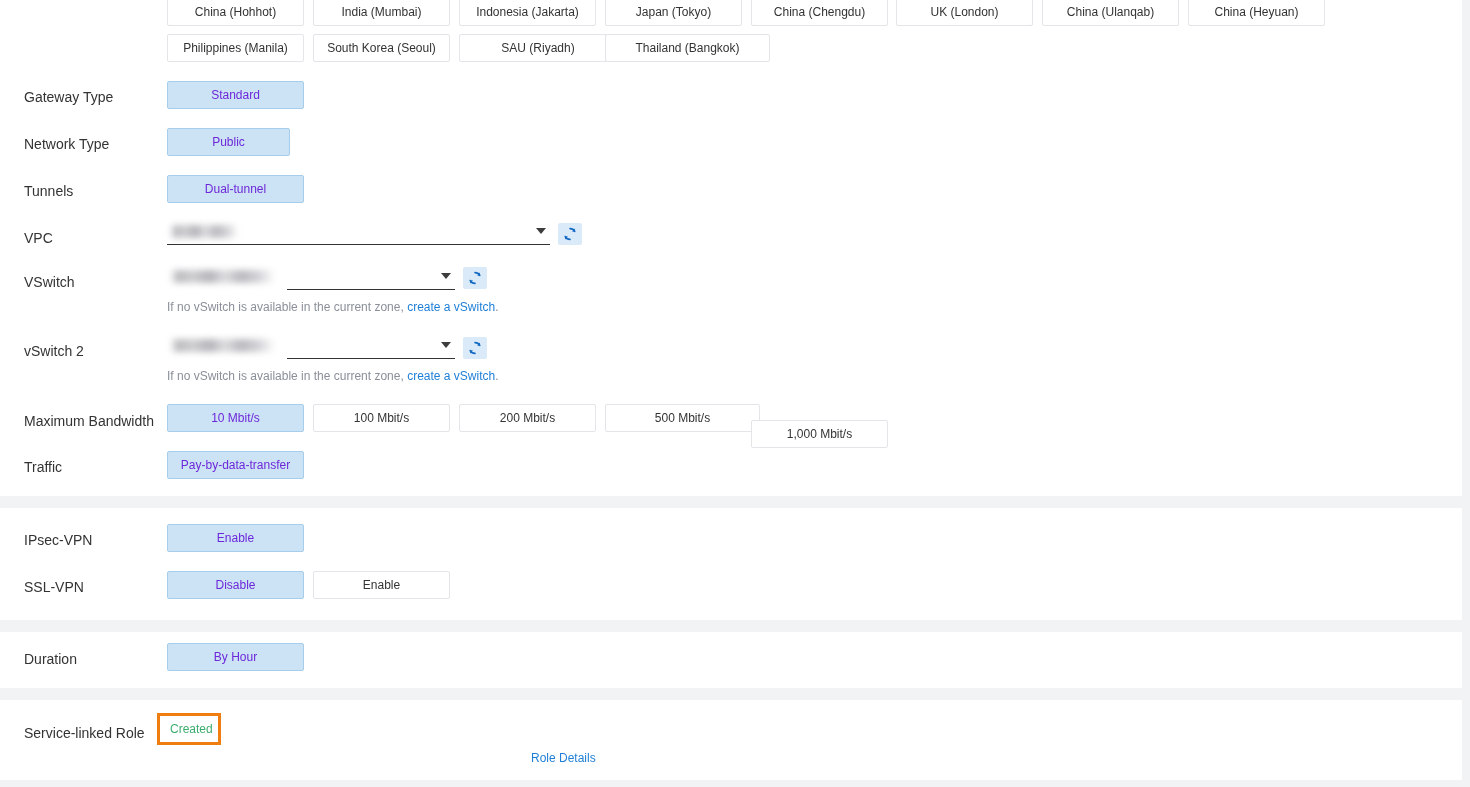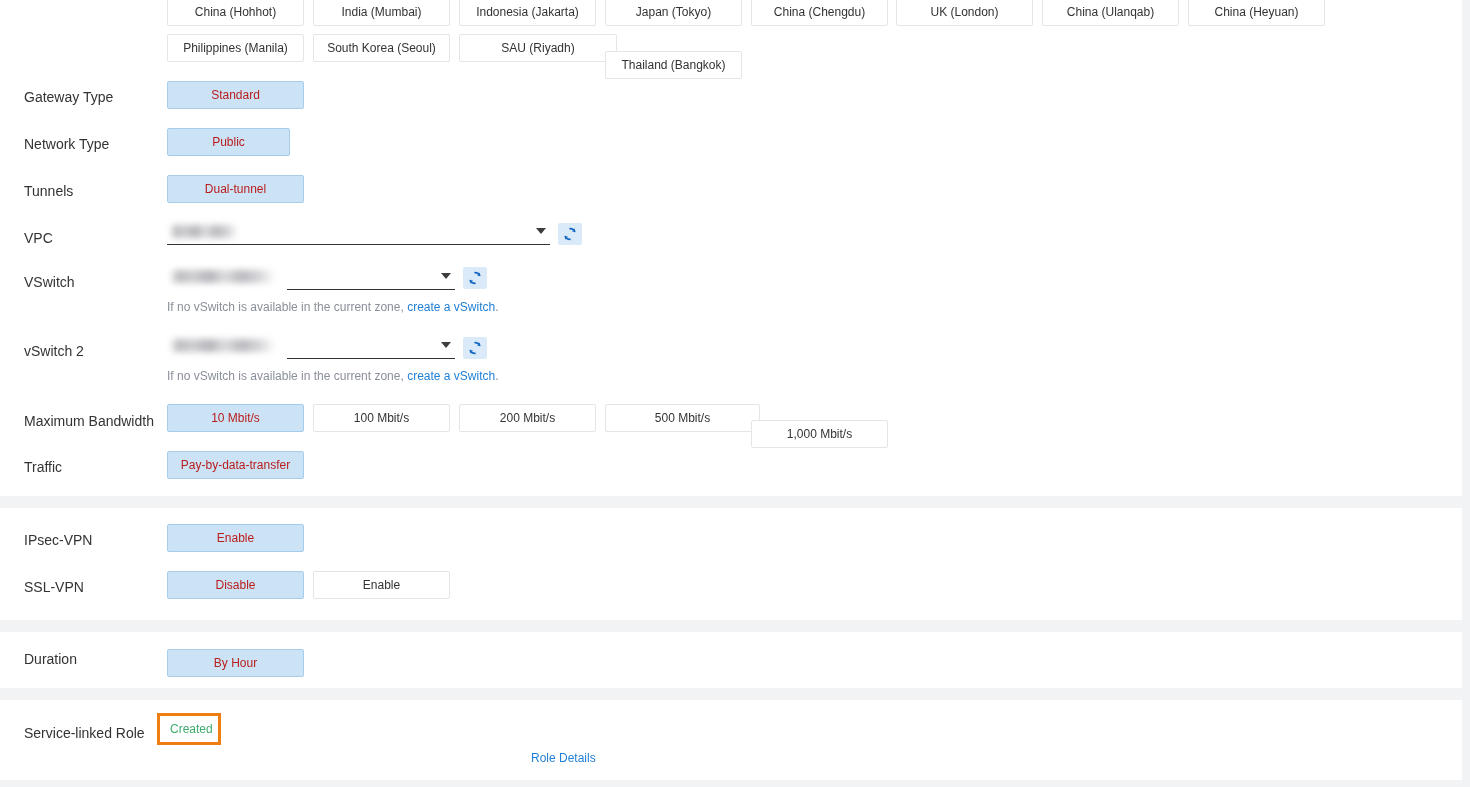--- a/index.html
+++ b/index.html
@@ -49,21 +49,21 @@
     border: 1px solid #e3e5e8;
     border-radius: 2px;
     cursor: pointer;
     user-select: none;
     overflow: hidden;
     white-space: nowrap;
   }
   .opt.sel {
     background: #cce3f5;
     border: 1px solid #a7cdec;
-    color: #b91c1c;
+    color: #6d28d9;
   }
   
   .sel-field {
     position: absolute;
     height: 26px;
     border-bottom: 1px solid #333333;
     cursor: pointer;
   }
   .sel-caret {
     position: absolute;
@@ -161,21 +161,21 @@
       <div class="opt" style="top:-2px;left:751px;width:137px;">China (Chengdu)</div>
       <div class="opt" style="top:-2px;left:896px;width:137px;">UK (London)</div>
       <div class="opt" style="top:-2px;left:1042px;width:137px;">China (Ulanqab)</div>
       <div class="opt" style="top:-2px;left:1188px;width:137px;">China (Heyuan)</div>
     </div>
 
     <div class="row" style="top:34px;">
       <div class="opt" style="top:0px;left:167px;width:137px;">Philippines (Manila)</div>
       <div class="opt" style="top:0px;left:313px;width:137px;">South Korea (Seoul)</div>
       <div class="opt" style="top:0px;left:459px;width:158px;">SAU (Riyadh)</div>
-      <div class="opt" style="top:17px;left:605px;width:137px;">Thailand (Bangkok)</div>
+      <div class="opt" style="top:0px;left:605px;width:165px;">Thailand (Bangkok)</div>
     </div>
 
     <div class="label" style="top:89px;left:24px;">Gateway Type</div>
     <div class="opt sel" style="top:81px;left:167px;width:137px;">Standard</div>
 
     <div class="label" style="top:136px;left:24px;">Network Type</div>
     <div class="opt sel" style="top:128px;left:167px;width:123px;text-align:center;">Public</div>
 
     <div class="label" style="top:183px;left:24px;">Tunnels</div>
     <div class="opt sel" style="top:175px;left:167px;width:137px;">Dual-tunnel</div>
@@ -247,21 +247,21 @@
     <div class="label" style="top:24px;left:24px;">IPsec-VPN</div>
     <div class="opt sel" style="top:16px;left:167px;width:137px;">Enable</div>
 
     <div class="label" style="top:71px;left:24px;">SSL-VPN</div>
     <div class="opt sel" style="top:63px;left:167px;width:137px;">Disable</div>
     <div class="opt" style="top:63px;left:313px;width:137px;">Enable</div>
   </div>
 
   <div class="panel" style="top:632px; height:56px;">
     <div class="label" style="top:19px;left:24px;">Duration</div>
-    <div class="opt sel" style="top:17px;left:167px;width:137px;">By Hour</div>
+    <div class="opt sel" style="top:11px;left:167px;width:137px;">By Hour</div>
   </div>
 
   <div class="panel" style="top:700px; height:80px;">
     <div class="label" style="top:25px;left:24px;">Service-linked Role</div>
 
     <div class="created" style="top:22px;left:170px;">Created</div>
     <div class="hilite" style="top:13px;left:157px;width:64px;height:32px;"></div>
 
     <div class="warn-link" style="top:51px;left:531px;">Role Details</div>
   </div>

